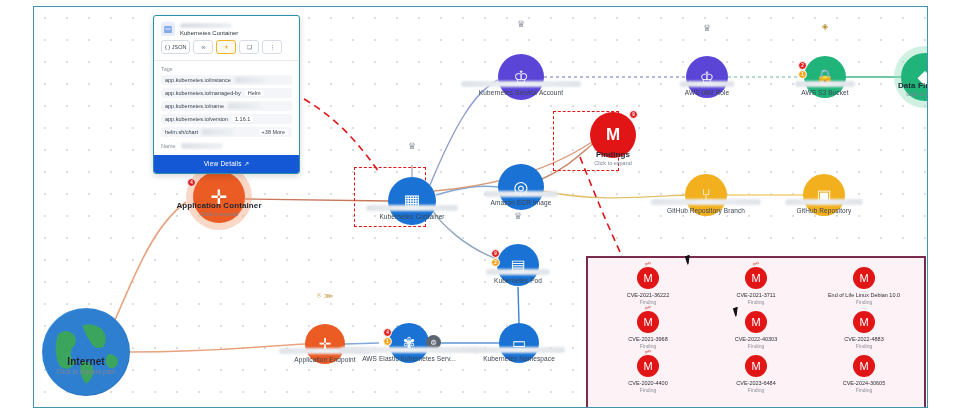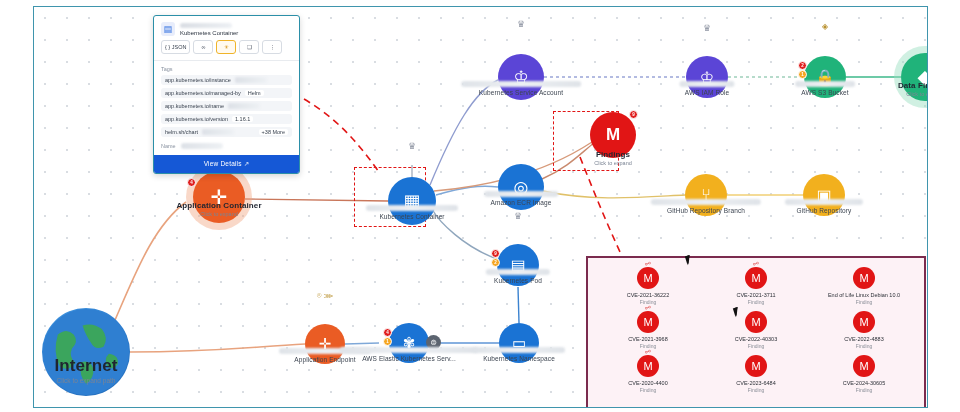--- a/index.html
+++ b/index.html
@@ -26,21 +26,21 @@
   .circle{
     position:relative;border-radius:50%;
     display:flex;align-items:center;justify-content:center;
     color:#fff;box-sizing:border-box;
   }
   .lbl{
     position:absolute;left:50%;transform:translateX(-50%);
     white-space:nowrap;text-align:center;
   }
   .lbl .t{font-size:6.5px;color:#3c4450;letter-spacing:.1px;}
-  .lbl .t.big{font-size:17px;font-weight:bold;color:#1f2530;text-align:right;}
+  .lbl .t.big{font-size:10px;font-weight:bold;color:#1f2530;}
   .lbl .t.med{font-size:8px;font-weight:bold;color:#1f2530;}
   .lbl .s{font-size:5.5px;color:#7b8494;margin-top:1px;}
   .lbl .s.big{font-size:6.5px;}
   .redact{
     height:6px;border-radius:3px;margin:0 auto 2px auto;
     background:linear-gradient(90deg,#dfe3e8,#eceff3,#dfe3e8);
     filter:blur(1.1px);
   }
 
   

